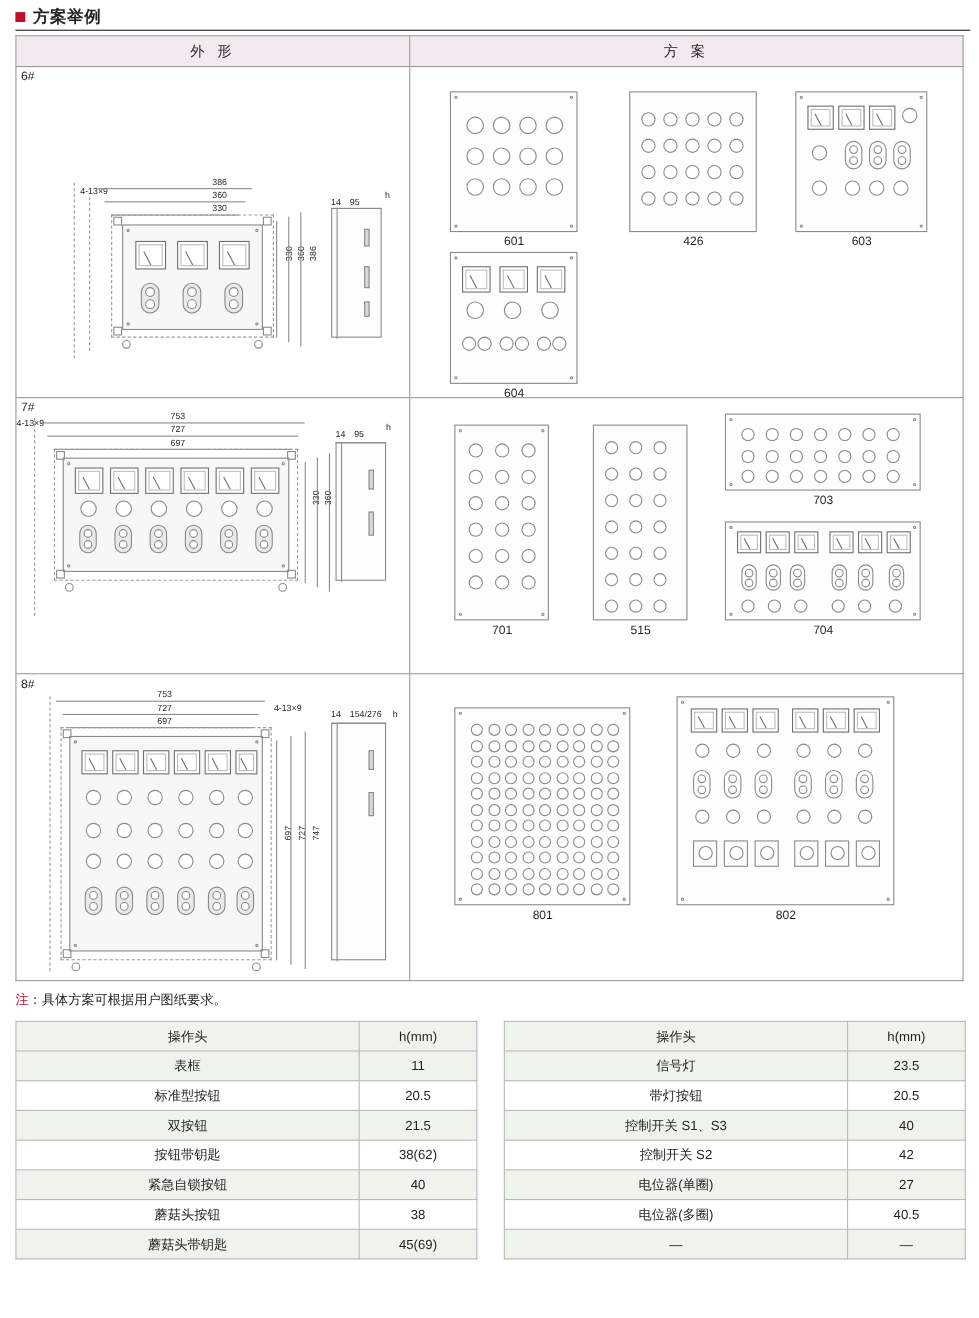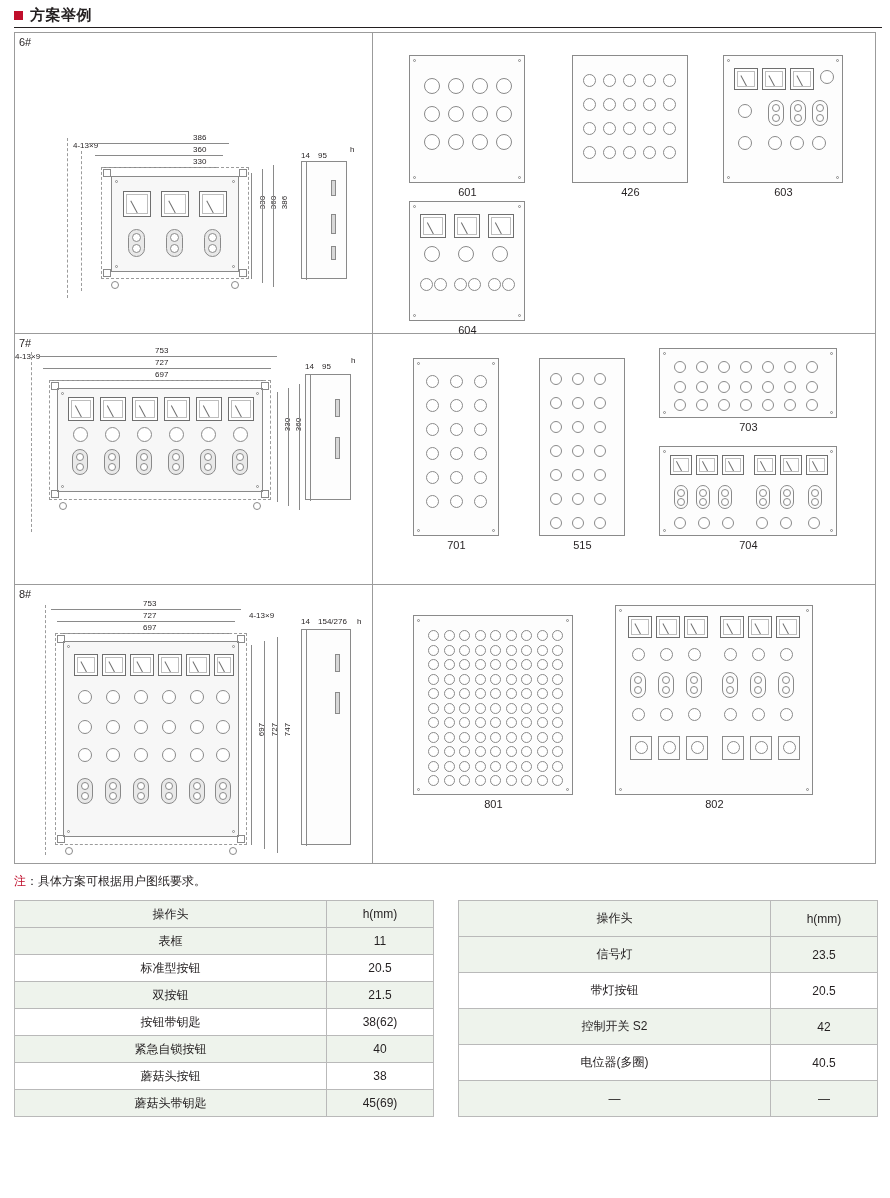--- a/index.html
+++ b/index.html
@@ -163,20 +163,24 @@
   <span>方案举例</span>
 </div>
 <div class="title-rule"></div>
 
 <table class="main-table">
   <colgroup>
       <col class="col-outline">
       <col class="col-plan">
     </colgroup>
   <tbody>
+      <tr class="hdr-row">
+    <th>外 形</th>
+    <th>方    案</th>
+  </tr>
 
   <tr>
     <td class="cell" style="height:300px;">
       <span class="row-tag">6#</span>
       <div style="position:relative;width:356px;height:300px;">
 
         <span class="dim" style="left:178px;top:100px;">386</span>
         <span class="dim" style="left:178px;top:112px;">360</span>
         <span class="dim" style="left:178px;top:124px;">330</span>
         <span class="dim" style="left:58px;top:108px;">4-13×9</span>
@@ -981,22 +985,30 @@
     </tr>
     <tr>
           <td>信号灯</td>
           <td>23.5</td>
         </tr>
     <tr>
           <td>带灯按钮</td>
           <td>20.5</td>
         </tr>
     <tr>
+          <td>控制开关  S1、S3</td>
+          <td>40</td>
+        </tr>
+    <tr>
           <td>控制开关  S2</td>
           <td>42</td>
+        </tr>
+    <tr>
+          <td>电位器(单圈)</td>
+          <td>27</td>
         </tr>
     <tr>
           <td>电位器(多圈)</td>
           <td>40.5</td>
         </tr>
     <tr>
           <td>—</td>
           <td>—</td>
         </tr>
   </tbody>

